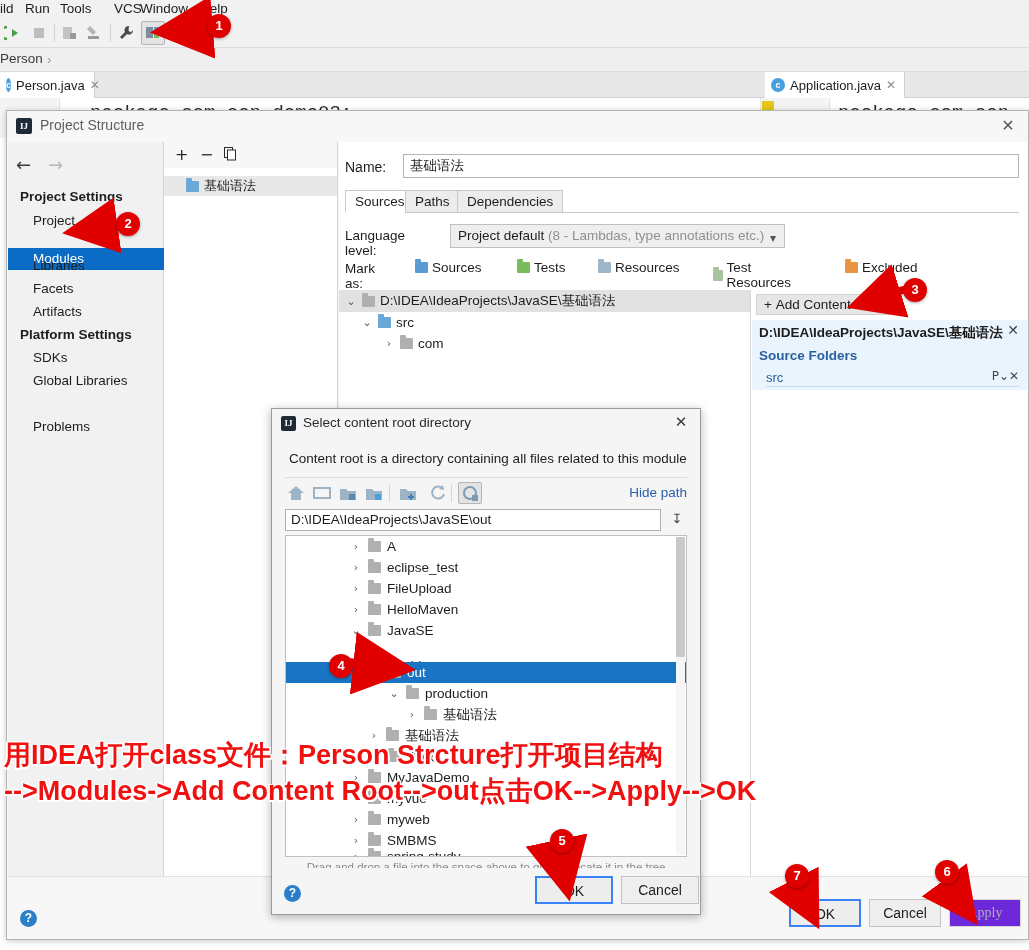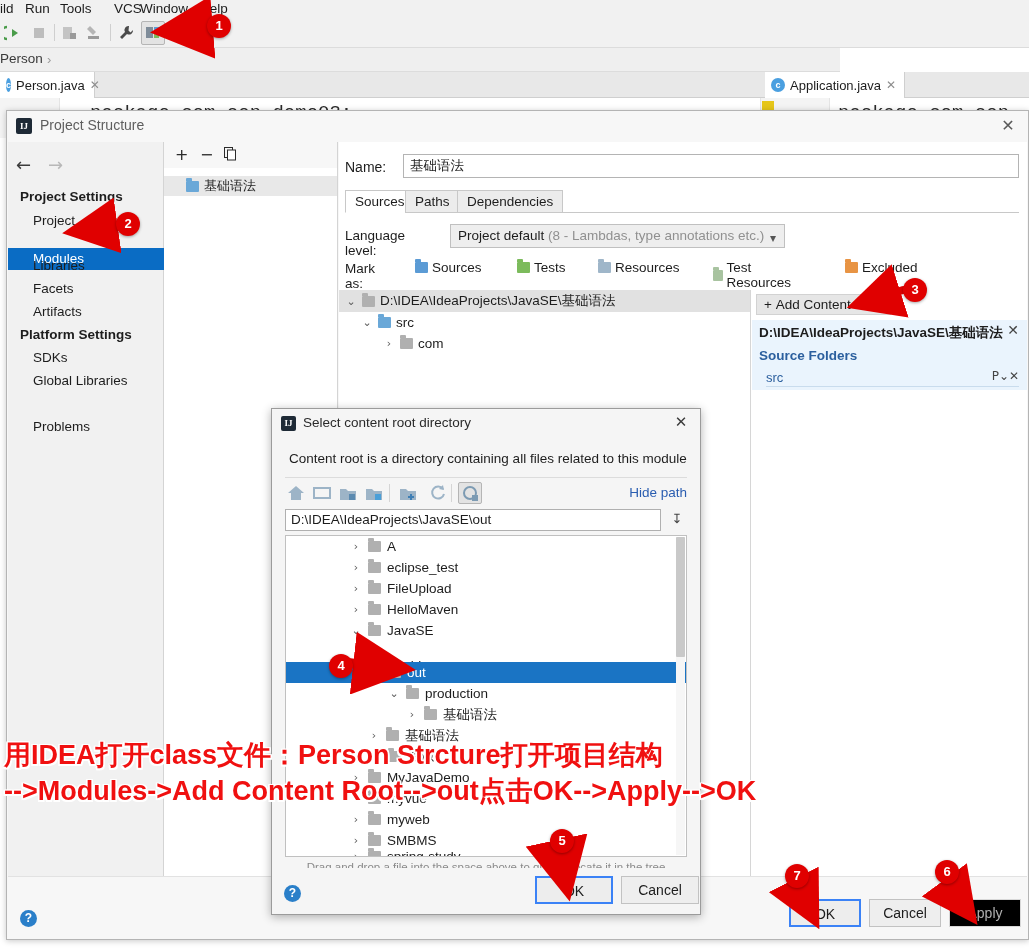--- a/index.html
+++ b/index.html
@@ -33,21 +33,21 @@
   }
   .tb-sep {
     position: absolute; top: 6px; width: 1px; height: 17px; background: #cfcfcf;
   }
   .tb-icon-box {
     position: absolute; top: 3px; width: 24px; height: 24px;
     border: 1px solid #b5b5b5; background: #e3e3e3; border-radius: 2px;
   }
 
   .ide-breadcrumb {
-    position: absolute; left: 0; top: 48px; width: 840px; height: 24px;
+    position: absolute; left: 0; top: 48px; width: 1029px; height: 24px;
     background: #efefef; border-bottom: 1px solid #dcdcdc;
   }
   .ide-breadcrumb .crumb {
     position: absolute; left: 0; top: 3px; font-size: 13.5px; color: #3a3a3a;
   }
   .crumb-arrow {
     position: absolute; left: 47px; top: 4px; font-size: 13px; color: #9a9a9a;
   }
 
   .ide-tabbar {
@@ -278,21 +278,21 @@
     font-size: 12px; font-weight: bold; text-align: center; line-height: 17px;
   }
   .btn {
     position: absolute; height: 28px; min-width: 72px;
     background: #eeeeee; border: 1px solid #c2c2c2;
     font-size: 14px; color: #1d1d1d; text-align: center; line-height: 26px;
   }
   .btn.default {
     border: 2px solid #3b82f6; background: #ededed;
   }
-  .btn.disabled { color: #b0b0b0; background: #000000; border-color: #d8d8d8; }
+  .btn.disabled { color: #b0b0b0; background: #6d28d9; border-color: #d8d8d8; font-family: Liberation Serif, serif; }
 
   
   .scr-dialog {
     position: absolute; left: 271px; top: 408px; width: 430px; height: 507px;
     background: #f5f5f5; border: 1px solid #9b9b9b;
     box-shadow: 0 2px 9px rgba(0,0,0,0.3);
   }
   .scr-titlebar { position: absolute; left: 0; top: 0; width: 100%; height: 30px; background: #f5f5f5; }
   .scr-title-icon {
     position: absolute; left: 9px; top: 7px; width: 15px; height: 15px;

